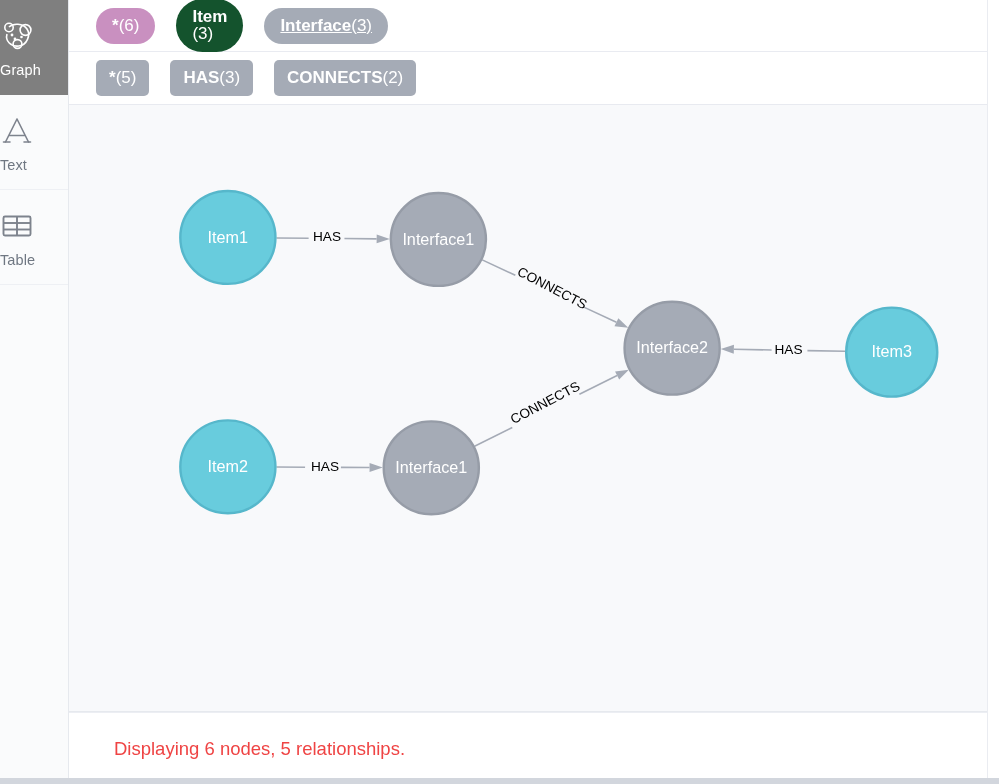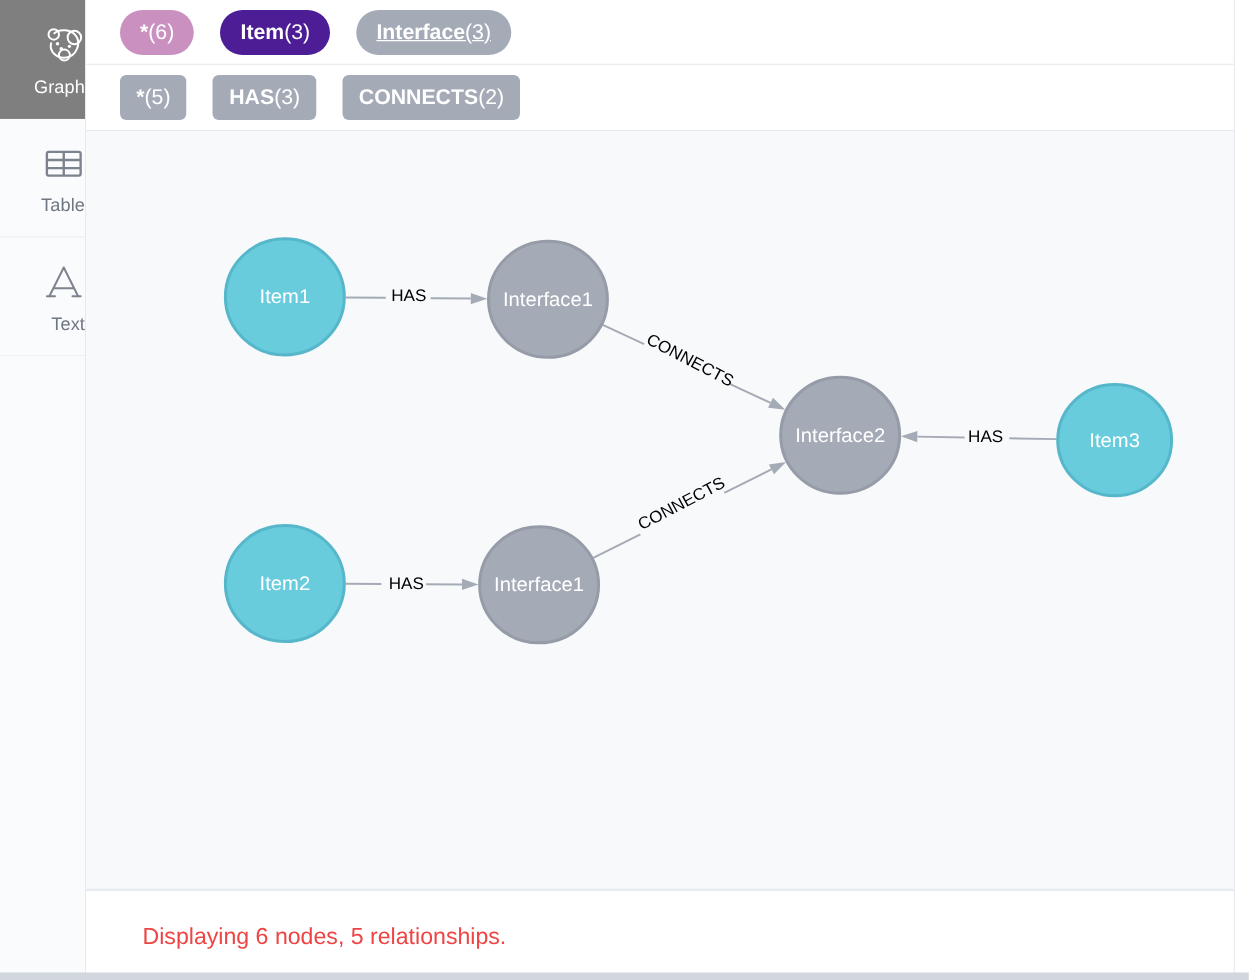--- a/index.html
+++ b/index.html
@@ -35,21 +35,21 @@
     background: #fafbfc;
     border-right: 1px solid #e6e9ee;
     box-sizing: border-box;
     display: flex;
     flex-direction: column;
   }
   .sb-item {
     height: 95px;
     display: flex;
     flex-direction: column;
-    align-items: flex-end;
+    align-items: flex-start;
     justify-content: center;
     cursor: pointer;
     box-sizing: border-box;
     border-bottom: 1px solid #eef0f4;
     color: #6f7782;
     user-select: none;
   }
   .sb-item.active {
     background: #7f7f7f;
     color: #ffffff;
@@ -199,53 +199,53 @@
           <circle cx="12" cy="14" r="1.4" fill="#ffffff"></circle>
           <circle cx="15" cy="18" r="1.4" fill="#ffffff"></circle>
           <circle cx="21.5" cy="16" r="1.3" fill="#ffffff"></circle>
         </svg>
       </span>
       <span class="sb-label">Graph</span>
     </div>
 
     <div class="sb-item">
       <span class="sb-icon">
+        <svg width="34" height="30" viewBox="0 0 34 30" fill="none">
+          <path d="M17 3 L5.5 26 M17 3 L28.5 26 M9.5 19.5 L24.5 19.5" stroke="#7d838d" stroke-width="1.6" fill="none" stroke-linecap="round"></path>
+          <path d="M3.5 26 L10 26 M24 26 L30.5 26" stroke="#7d838d" stroke-width="1.6" stroke-linecap="round"></path>
+        </svg>
+      </span>
+      <span class="sb-label">Text</span>
+    </div>
+
+    <div class="sb-item">
+      <span class="sb-icon">
         <svg width="34" height="28" viewBox="0 0 34 28" fill="none">
           <rect x="3.5" y="4.5" width="27" height="19" rx="1.5" stroke="#7d838d" stroke-width="1.9" fill="none"></rect>
           <line x1="3.5" y1="11" x2="30.5" y2="11" stroke="#7d838d" stroke-width="1.9"></line>
           <line x1="3.5" y1="17.5" x2="30.5" y2="17.5" stroke="#7d838d" stroke-width="1.9"></line>
           <line x1="17" y1="4.5" x2="17" y2="23.5" stroke="#7d838d" stroke-width="1.9"></line>
         </svg>
       </span>
       <span class="sb-label">Table</span>
     </div>
 
-    <div class="sb-item">
-      <span class="sb-icon">
-        <svg width="34" height="30" viewBox="0 0 34 30" fill="none">
-          <path d="M17 3 L5.5 26 M17 3 L28.5 26 M9.5 19.5 L24.5 19.5" stroke="#7d838d" stroke-width="1.6" fill="none" stroke-linecap="round"></path>
-          <path d="M3.5 26 L10 26 M24 26 L30.5 26" stroke="#7d838d" stroke-width="1.6" stroke-linecap="round"></path>
-        </svg>
-      </span>
-      <span class="sb-label">Text</span>
-    </div>
-
 
     <div class="sb-filler"></div>
   </div>
 
   <div id="main">
 
     <div id="legend">
       <div class="legend-row row-nodes" id="node-chip-row">
           <div class="chip node-chip" style="background: rgb(201, 144, 192);">
             <span class="cname">*</span>
             <span class="ccount">(6)</span>
           </div>
-          <div class="chip node-chip" style="background: #4c1d95;">
+          <div class="chip node-chip" style="background: #14532d; flex-direction: column;">
             <span class="cname">Item</span>
             <span class="ccount">(3)</span>
           </div>
           <div class="chip node-chip" style="background: rgb(165, 171, 182); text-decoration: underline;">
             <span class="cname">Interface</span>
             <span class="ccount">(3)</span>
           </div>
         </div>
       <div class="legend-row row-rels" id="rel-chip-row">
           <div class="chip rel-chip" style="background: rgb(165, 171, 182);">

